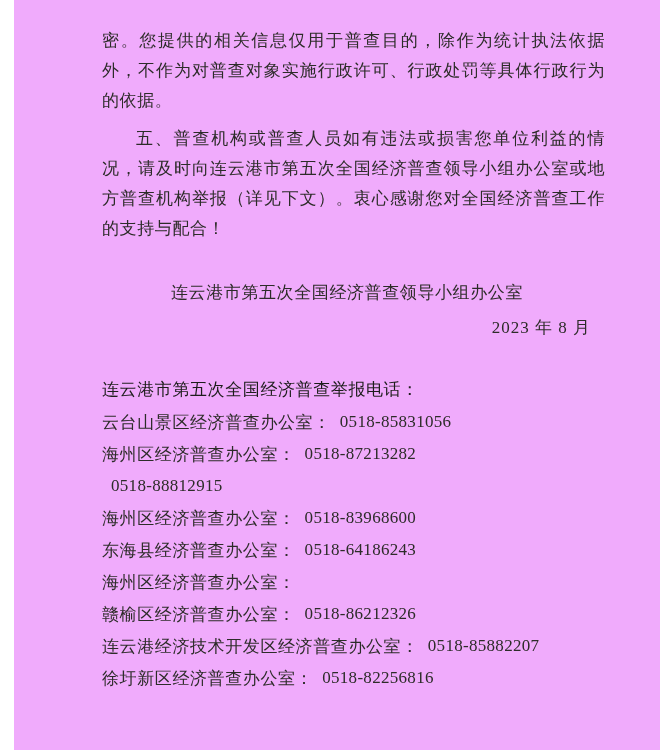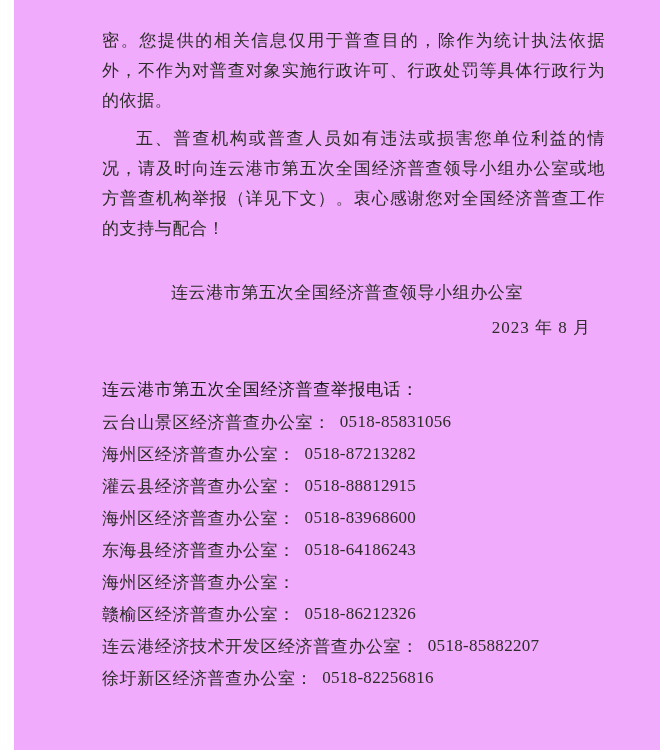--- a/index.html
+++ b/index.html
@@ -102,21 +102,20 @@
     <div class="hotline-list">
       <div class="hotline-row">
         <span>云台山景区经济普查办公室：</span>
         <span class="phone">0518-85831056</span>
       </div>
       <div class="hotline-row">
         <span>海州区经济普查办公室：</span>
         <span class="phone">0518-87213282</span>
       </div>
       <div class="hotline-row">
-        <span>灌云县经济普查办公室：</span>
         <span class="phone">0518-88812915</span>
       </div>
       <div class="hotline-row">
         <span>海州区经济普查办公室：</span>
         <span class="phone">0518-83968600</span>
       </div>
       <div class="hotline-row">
         <span>东海县经济普查办公室：</span>
         <span class="phone">0518-64186243</span>
       </div>

